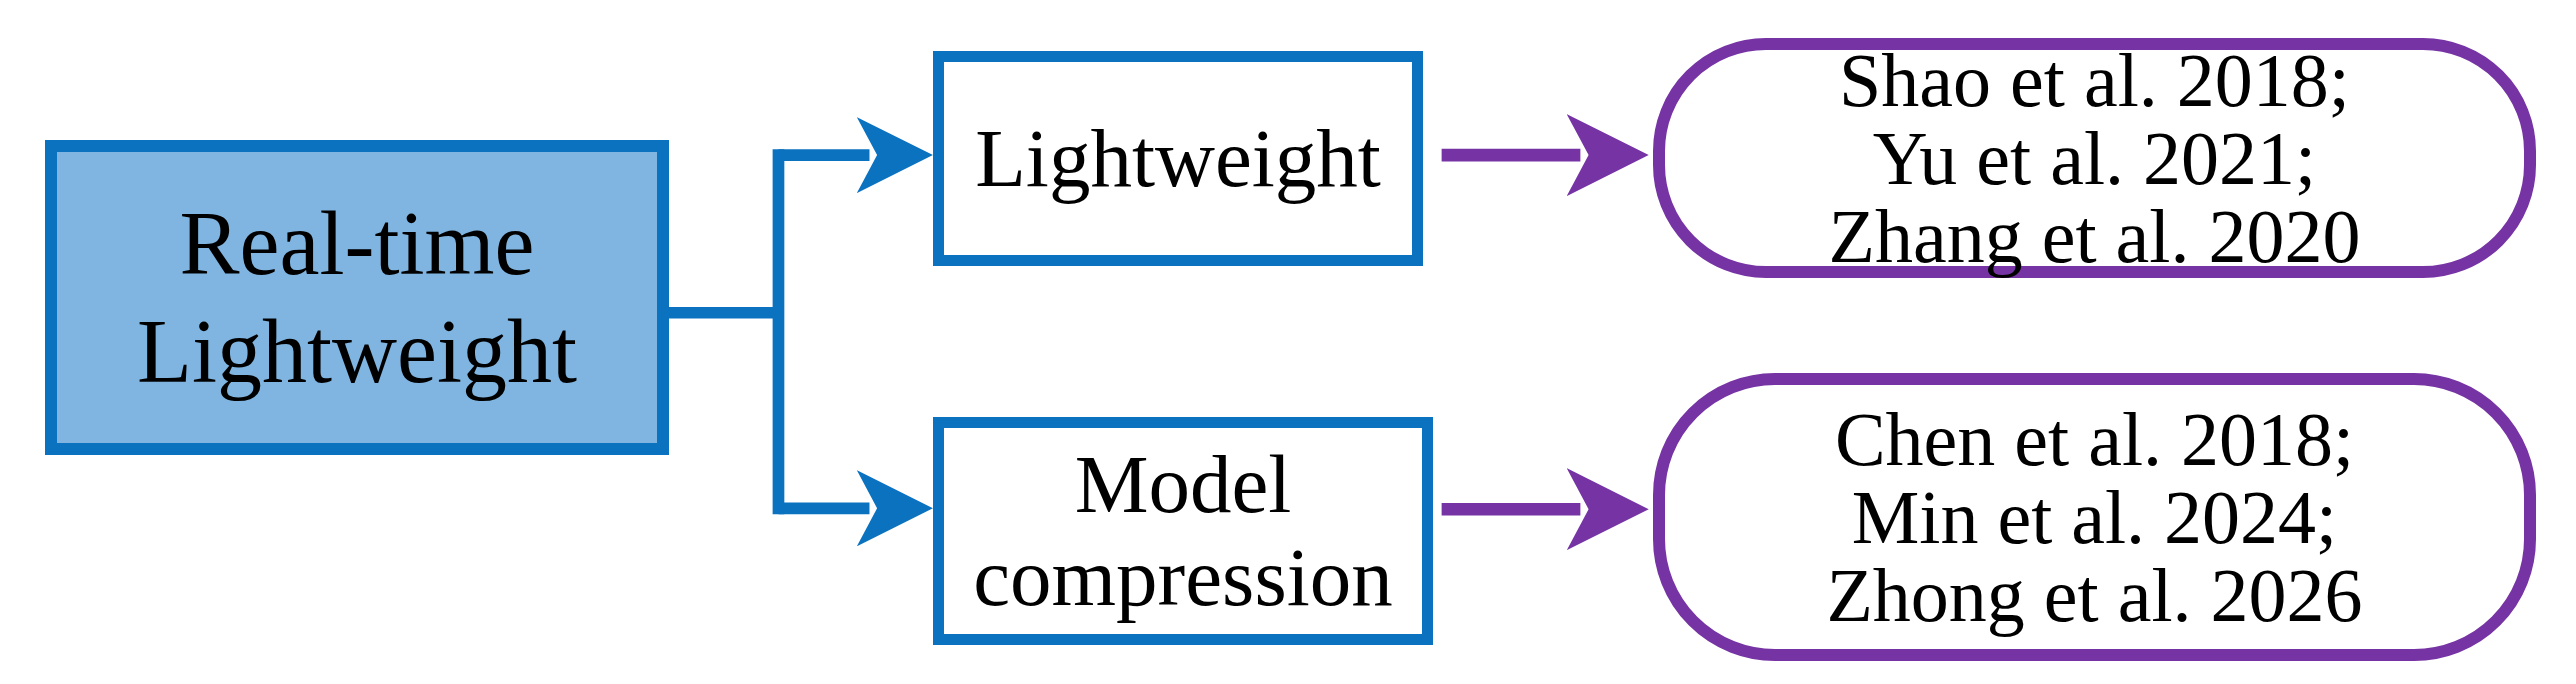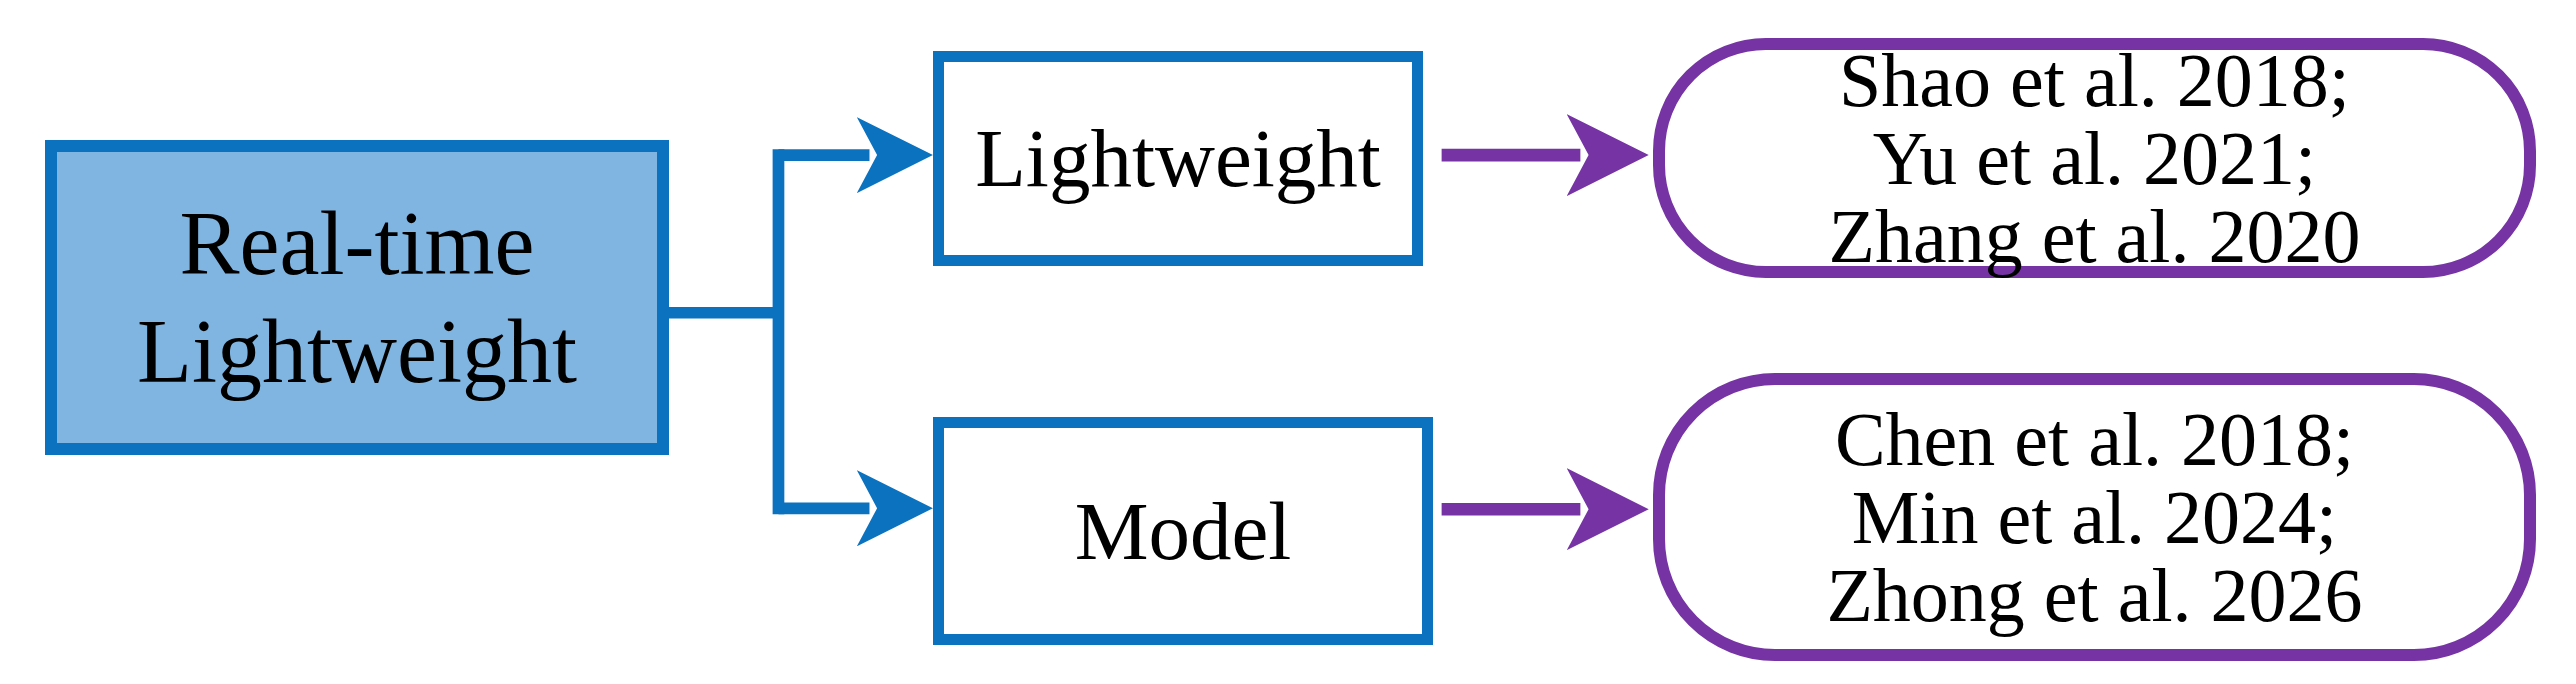--- a/index.html
+++ b/index.html
@@ -116,20 +116,21 @@
     <span>Real-time</span>
     <span>Lightweight</span>
   </div>
 
   <div class="box mid-box lightweight">
     <span>Lightweight</span>
   </div>
 
   <div class="box mid-box model">
     <span>Model</span>
+    <span>compression</span>
   </div>
 
   <div class="box ref-box top">
     <span>Shao et al. 2018;</span>
     <span>Yu et al. 2021;</span>
     <span>Zhang et al. 2020</span>
   </div>
 
   <div class="box ref-box bottom">
     <span>Chen et al. 2018;</span>

